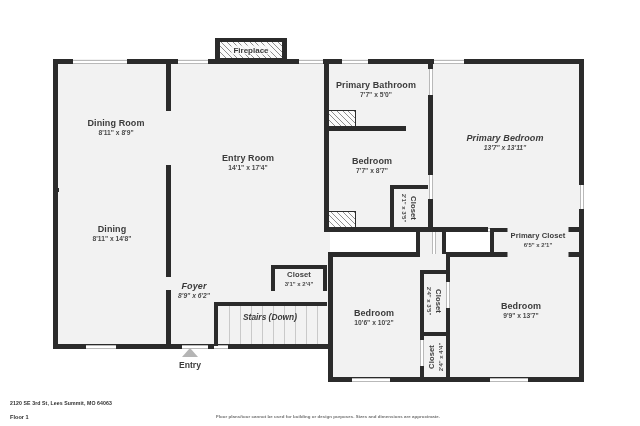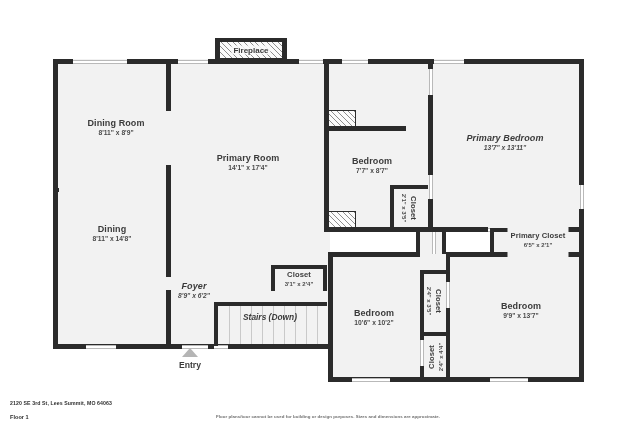--- a/index.html
+++ b/index.html
@@ -323,24 +323,28 @@
       <span class="nm">Dining Room</span>
       <span class="dim">8'11" x 8'9"</span>
     </div>
 
     <div class="room" style="left:112px; top:234px;">
       <span class="nm">Dining</span>
       <span class="dim">8'11" x 14'8"</span>
     </div>
 
     <div class="room" style="left:248px; top:163px;">
-      <span class="nm">Primary Room</span>
+      <span class="nm">Entry Room</span>
       <span class="dim">14'1" x 17'4"</span>
     </div>
 
+    <div class="room" style="left:376px; top:90px;">
+      <span class="nm">Primary Bathroom</span>
+      <span class="dim">7'7" x 5'0"</span>
+    </div>
 
     <div class="room" style="left:372px; top:166px;">
       <span class="nm">Bedroom</span>
       <span class="dim">7'7" x 8'7"</span>
     </div>
 
     <div class="room" style="left:505px; top:143px;font-style:italic;">
       <span class="nm">Primary Bedroom</span>
       <span class="dim">13'7" x 13'11"</span>
     </div>

